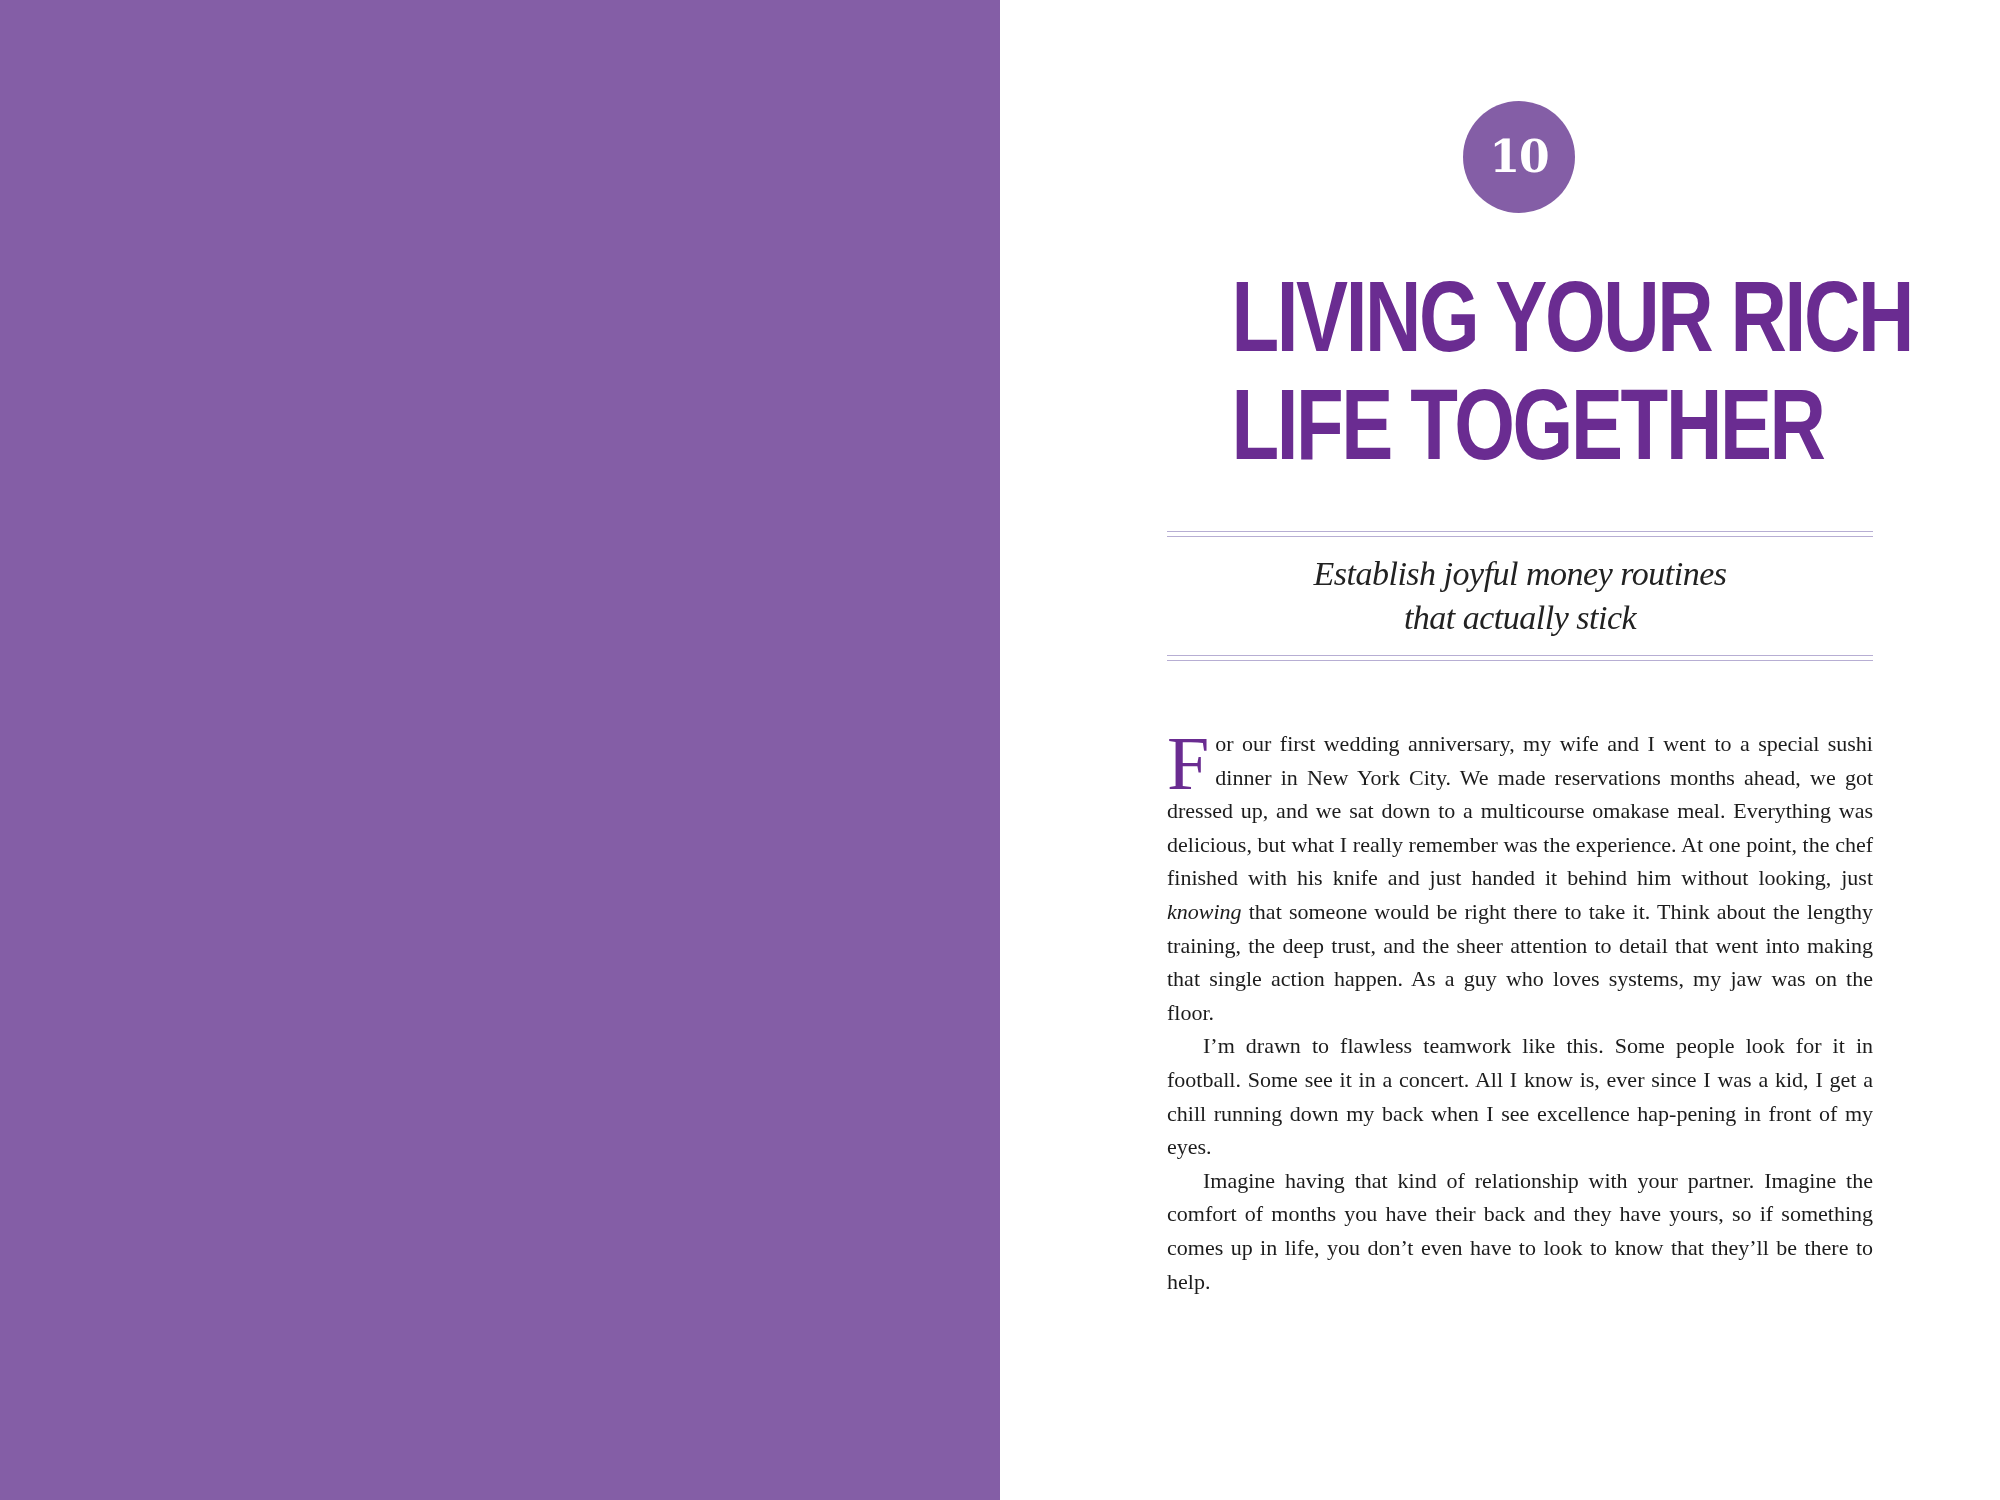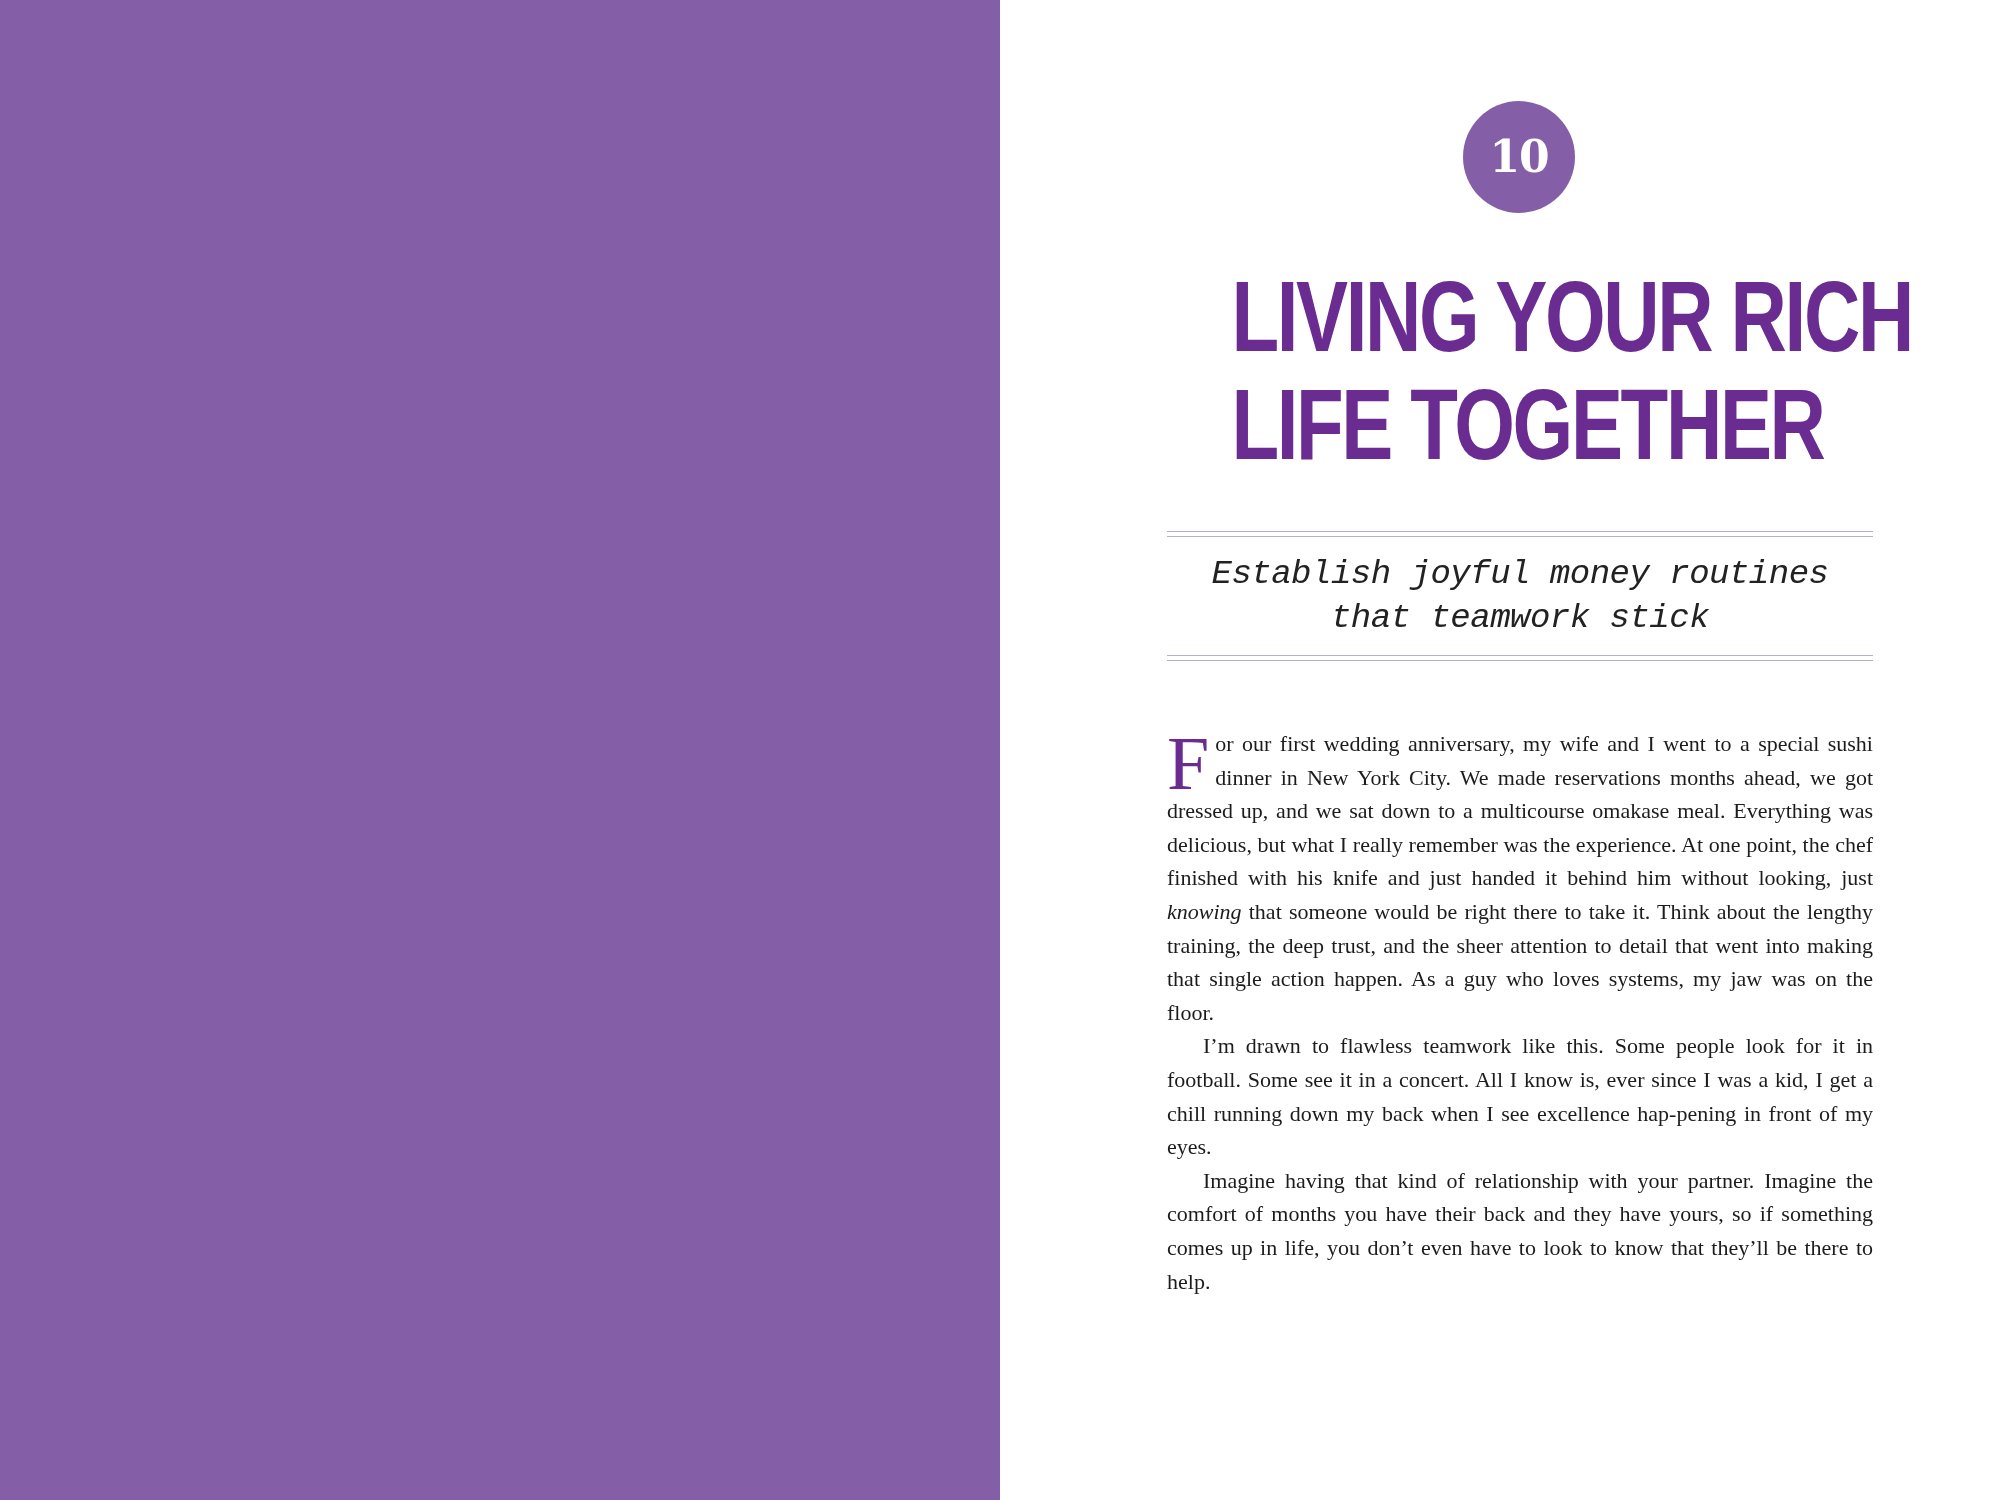--- a/index.html
+++ b/index.html
@@ -78,21 +78,21 @@
       width: 706px;
       height: 1px;
       background: #b7aed3;
     }
     .subtitle {
       position: absolute;
       left: 1150px;
       top: 552px;
       width: 740px;
       text-align: center;
-      font-family: Liberation Mono, monospace;
+      font-family: Liberation Serif, serif;
       font-style: italic;
       font-size: 34px;
       line-height: 44px;
       color: #222222;
       letter-spacing: -0.5px;
     }
     .subtitle span {
       display: block;
     }
     .body-text {
@@ -138,21 +138,21 @@
   <h1 class="chapter-title">
     <span class="line">LIVING YOUR RICH</span>
     <span class="line">LIFE TOGETHER</span>
   </h1>
 
   <div class="rule" style="top:531px;"></div>
   <div class="rule" style="top:536px;"></div>
 
   <div class="subtitle">
     <span>Establish joyful money routines</span>
-    <span>that teamwork stick</span>
+    <span>that actually stick</span>
   </div>
 
   <div class="rule" style="top:655px;"></div>
   <div class="rule" style="top:660px;"></div>
 
   <div class="body-text">
     <p><span class="dropcap">F</span><span>or our first wedding anniversary, my wife and I went to a special sushi dinner in New York City. We made reservations months ahead, we got dressed up, and we sat down to a multicourse omakase meal. Everything was delicious, but what I really remember was the experience. At one point, the chef finished with his knife and just handed it behind him without looking, just </span><em>knowing</em><span> that someone would be right there to take it. Think about the lengthy training, the deep trust, and the sheer attention to detail that went into making that single action happen. As a guy who loves systems, my jaw was on the floor.</span></p>
     <p class="indent">I’m drawn to flawless teamwork like this. Some people look for it in football. Some see it in a concert. All I know is, ever since I was a kid, I get a chill running down my back when I see excellence hap-pening in front of my eyes.</p>
     <p class="indent">Imagine having that kind of relationship with your partner. Imagine the comfort of months you have their back and they have yours, so if something comes up in life, you don’t even have to look to know that they’ll be there to help.</p>
   </div>

